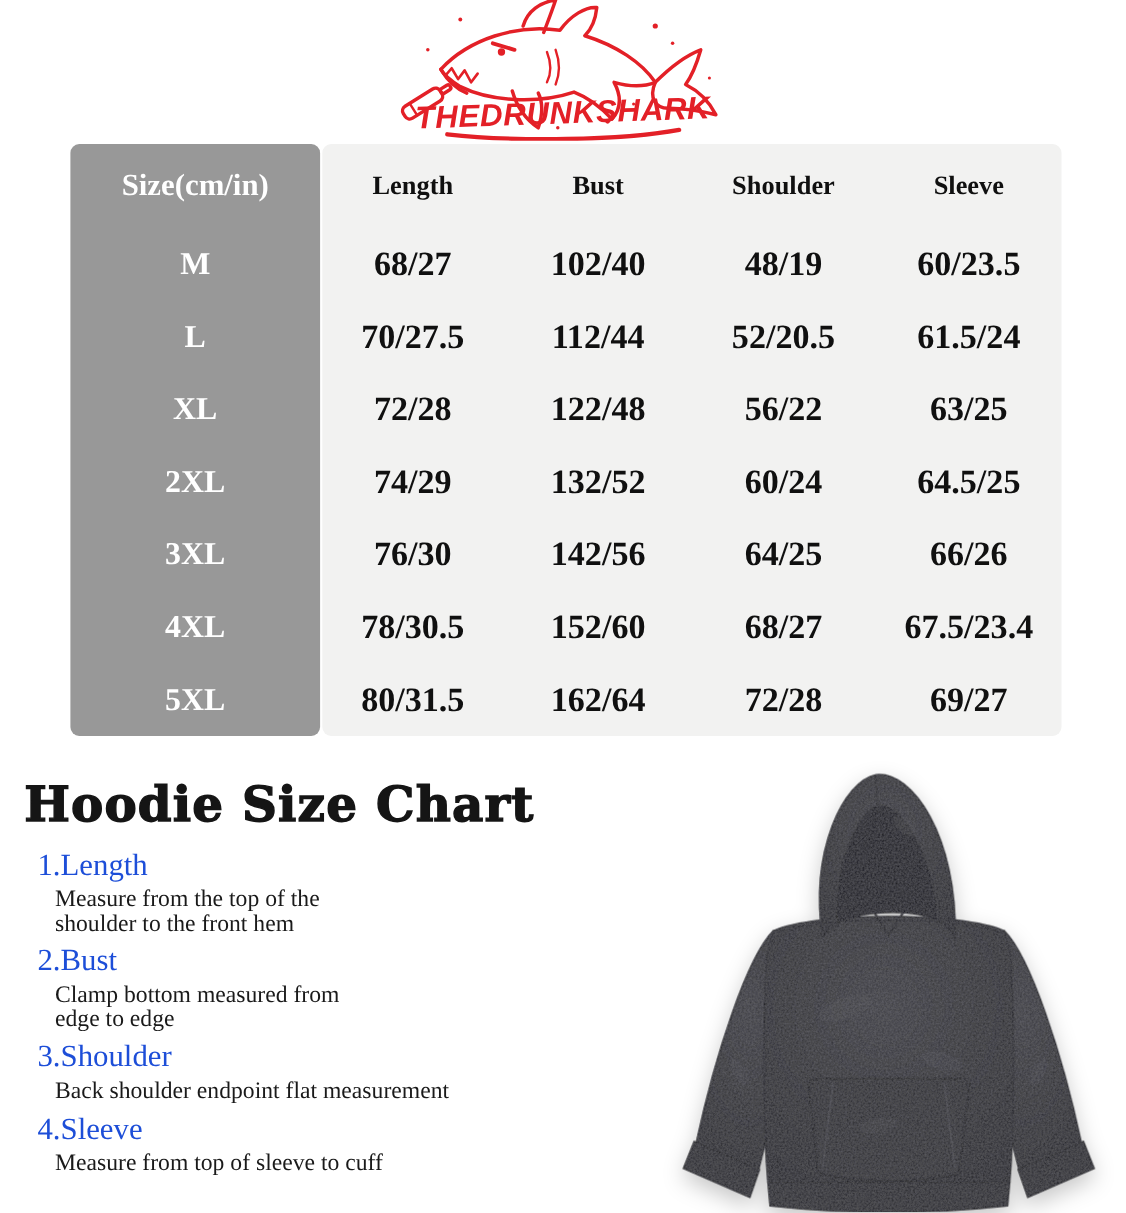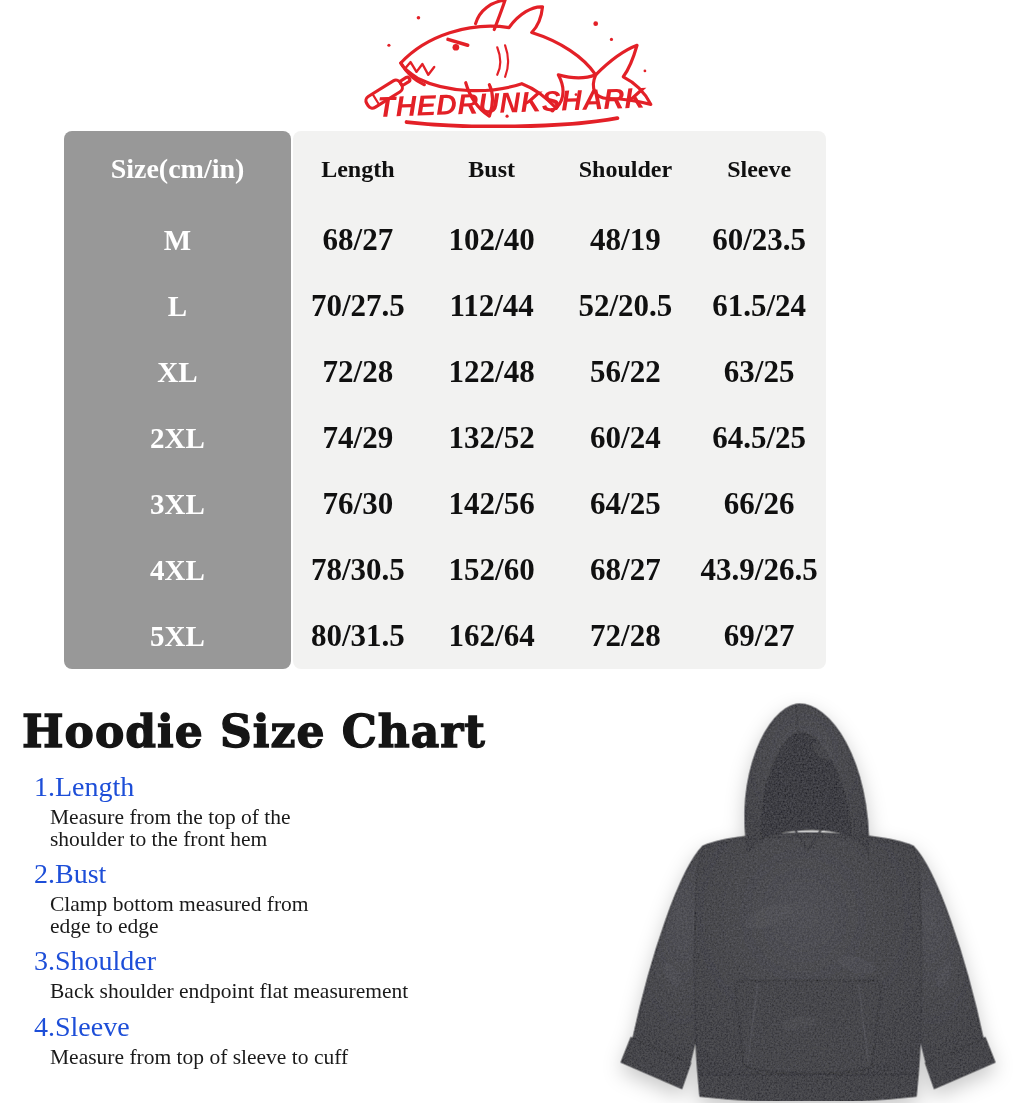--- a/index.html
+++ b/index.html
@@ -6,21 +6,21 @@
   body{
     width:1024px;height:1103px;position:relative;background:#ffffff;
     font-family:"Liberation Serif", serif;color:#141414;overflow:hidden;
   }
 
   
   .logo{position:absolute;top:0;left:50%;transform:translateX(-50%);width:330px;height:128px;}
   .logo svg{width:100%;height:100%;display:block;}
 
   
-  .size-table{position:absolute;left:64px;top:131px;width:762px;height:538px;}
+  .size-table{position:absolute;left:64px;top:131px;width:901px;height:538px;}
   .bg-size-col{position:absolute;left:0;top:0;width:227px;height:100%;background:#989898;border-radius:8px;}
   .bg-values{position:absolute;left:229px;top:0;right:0;height:100%;background:#f2f2f1;border-radius:8px;}
   .tbl-grid{position:absolute;inset:0;display:grid;grid-template-columns:227px repeat(4,1fr);grid-template-rows:76px repeat(7,1fr);}
   .cell{display:flex;align-items:center;justify-content:center;}
   .hdr-size{color:#ffffff;font-weight:bold;font-size:28px;}
   .hdr{font-weight:bold;font-size:24px;color:#101010;}
   .size-label{color:#ffffff;font-weight:bold;font-size:29px;}
   .val{font-weight:bold;font-size:31px;color:#101010;}
 
   
@@ -120,21 +120,21 @@
     <div class="cell size-label">3XL</div>
     <div class="cell val">76/30</div>
     <div class="cell val">142/56</div>
     <div class="cell val">64/25</div>
     <div class="cell val">66/26</div>
 
     <div class="cell size-label">4XL</div>
     <div class="cell val">78/30.5</div>
     <div class="cell val">152/60</div>
     <div class="cell val">68/27</div>
-    <div class="cell val">43.9/26.5</div>
+    <div class="cell val">67.5/23.4</div>
 
     <div class="cell size-label">5XL</div>
     <div class="cell val">80/31.5</div>
     <div class="cell val">162/64</div>
     <div class="cell val">72/28</div>
     <div class="cell val">69/27</div>
   </div>
 </div>
 
 <div class="info">

